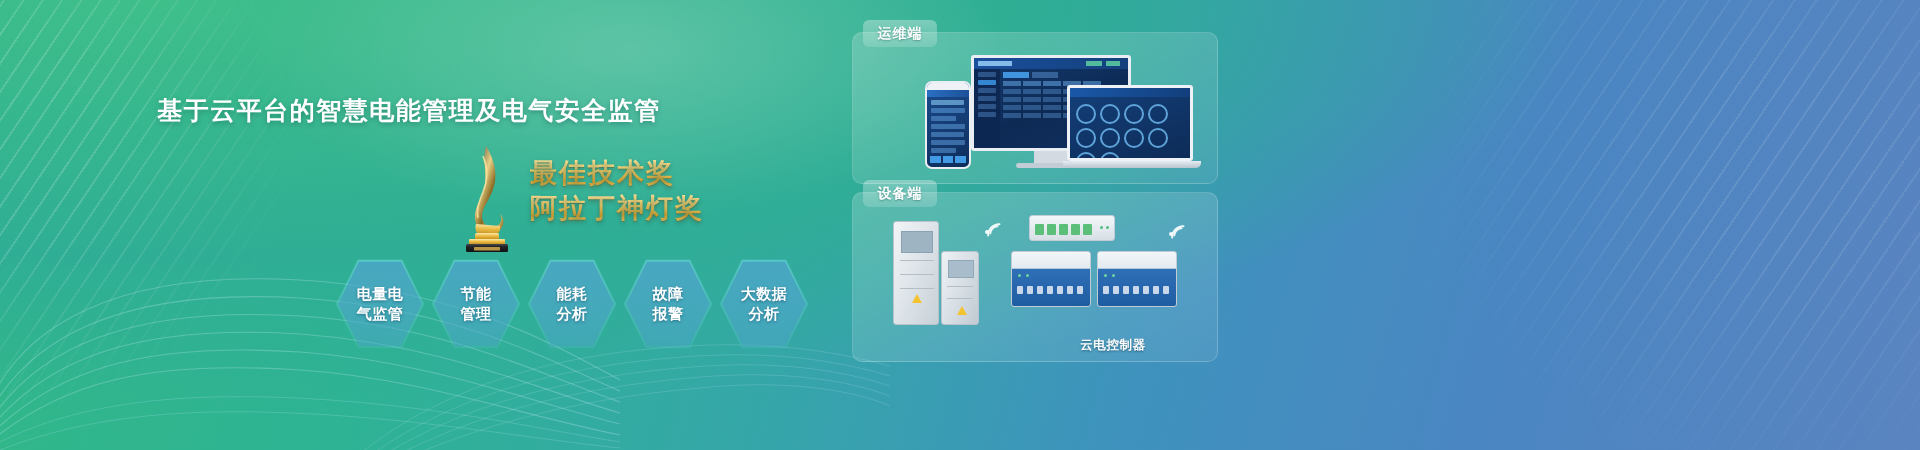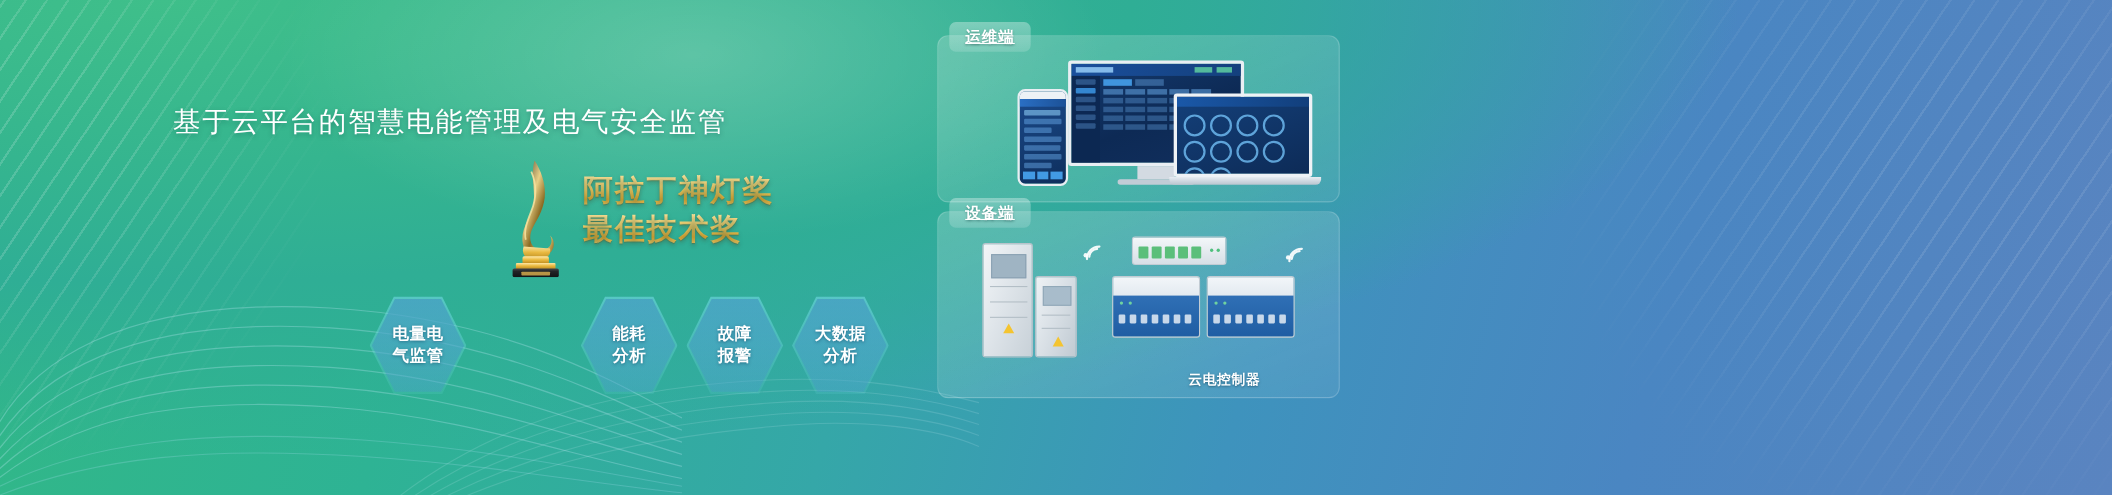--- a/index.html
+++ b/index.html
@@ -39,36 +39,36 @@
   .left{position:absolute;left:0;top:0;width:860px;height:450px;}
   .title{
     position:absolute;left:0;right:42px;top:18px;text-align:center;
     font-size:62px;font-weight:bold;letter-spacing:4px;color:#ffffff;
     text-shadow:0 4px 0 #1b6f86, 0 6px 10px rgba(0,0,0,.30), 0 0 2px rgba(255,255,255,.9);
     background:linear-gradient(180deg,#ffffff 0%,#ffffff 52%,#cfeaf3 72%,#ffffff 100%);
     -webkit-background-clip:text;background-clip:text;
   }
   .subtitle{
     position:absolute;left:0;right:42px;top:94px;text-align:center;
-    font-size:25px;font-weight:normal;color:#ffffff;letter-spacing:1.5px;
+    font-size:25px;font-weight:bold;color:#ffffff;letter-spacing:1.5px;
     text-shadow:0 2px 5px rgba(0,60,60,.35);
   }
   .awardrow{position:absolute;left:452px;top:140px;width:360px;height:115px;}
   .trophy{position:absolute;left:0;top:0;width:70px;height:112px;}
   .awardtext{position:absolute;left:78px;top:16px;}
   .awardtext div{
     font-size:27px;font-weight:bold;line-height:1.28;letter-spacing:2px;
     background:linear-gradient(180deg,#ffe9a8 0%,#f7cf63 45%,#e2a72c 72%,#f6d87c 100%);
     -webkit-background-clip:text;background-clip:text;color:transparent;
     text-shadow:0 2px 4px rgba(40,80,70,.35);
     filter:drop-shadow(0 1px 0 rgba(120,70,10,.35));
   }
 
   
-  .hexrow{position:absolute;left:336px;top:268px;width:500px;height:95px;}
+  .hexrow{position:absolute;left:336px;top:258px;width:500px;height:95px;}
   .hex{
     position:absolute;width:88px;height:92px;
     display:flex;align-items:center;justify-content:center;
     color:#ffffff;font-size:15px;font-weight:bold;line-height:1.35;text-align:center;letter-spacing:.5px;
     text-shadow:0 1px 3px rgba(0,40,70,.45);
     clip-path:polygon(25% 2%,75% 2%,100% 50%,75% 98%,25% 98%,0% 50%);
     background:
       linear-gradient(180deg, rgba(120,220,235,.55), rgba(120,220,235,.12));
   }
   .hex::before{
@@ -86,21 +86,20 @@
     border:1px solid rgba(255,255,255,.16);
   }
   .panel.top{top:14px;height:152px;}
   .panel.bottom{top:174px;height:170px;}
   .ptag{
     position:absolute;left:10px;top:-13px;height:27px;min-width:74px;padding:0 3px;
     border-radius:6px;display:flex;align-items:center;justify-content:center;
     background:linear-gradient(180deg, rgba(255,255,255,.34), rgba(255,255,255,.16));
     color:#ffffff;font-size:14px;font-weight:bold;letter-spacing:1px;
     text-shadow:0 1px 2px rgba(0,50,50,.35);
-    text-decoration:underline;
   }
   .caption{
     position:absolute;bottom:7px;width:100%;text-align:center;
     color:#ffffff;font-size:12.5px;font-weight:bold;letter-spacing:.6px;
     text-shadow:0 1px 2px rgba(0,40,60,.5);
   }
 
   
   .dev{position:absolute;}
   .monitor{left:118px;top:22px;width:160px;}
@@ -213,28 +212,31 @@
         <path d="M34 6 C44 22 46 38 40 52 C36 62 30 68 30 76 C30 84 36 89 43 87 C49 85 51 79 48 74 C53 78 53 88 45 92 C35 97 24 91 23 79 C22 66 31 58 33 46 C35 34 30 18 34 6 Z" fill="url(#gflame)"></path>
         <path d="M31 16 C37 30 35 42 31 52 C27 62 24 70 26 78" fill="none" stroke="#f8e3a0" stroke-width="1.6" opacity=".85"></path>
         <path d="M24 84 C22 90 25 95 31 96 L40 96 C46 95 49 91 48 86" fill="url(#ggold)" opacity=".95"></path>
         <rect x="23" y="93" width="24" height="7" rx="1.5" fill="url(#ggold)"></rect>
         <rect x="17" y="99" width="36" height="6" rx="1" fill="url(#ggold)"></rect>
         <rect x="14" y="104" width="42" height="8" rx="1.5" fill="url(#gbase)"></rect>
         <rect x="22" y="107" width="26" height="3.4" rx="0.6" fill="#c9a24a" opacity=".9"></rect>
       </svg>
 
       <div class="awardtext">
+        <div>最佳技术奖</div>
         <div>阿拉丁神灯奖</div>
-        <div>最佳技术奖</div>
       </div>
     </div>
 
     <div class="hexrow">
       <div class="hex" style="left:0px;top:0px;">
         <span><span>电量电</span><br><span>气监管</span></span>
+      </div>
+      <div class="hex" style="left:96px;top:0px;">
+        <span><span>节能</span><br><span>管理</span></span>
       </div>
       <div class="hex" style="left:192px;top:0px;">
         <span><span>能耗</span><br><span>分析</span></span>
       </div>
       <div class="hex" style="left:288px;top:0px;">
         <span><span>故障</span><br><span>报警</span></span>
       </div>
       <div class="hex" style="left:384px;top:0px;">
         <span><span>大数据</span><br><span>分析</span></span>
       </div>

